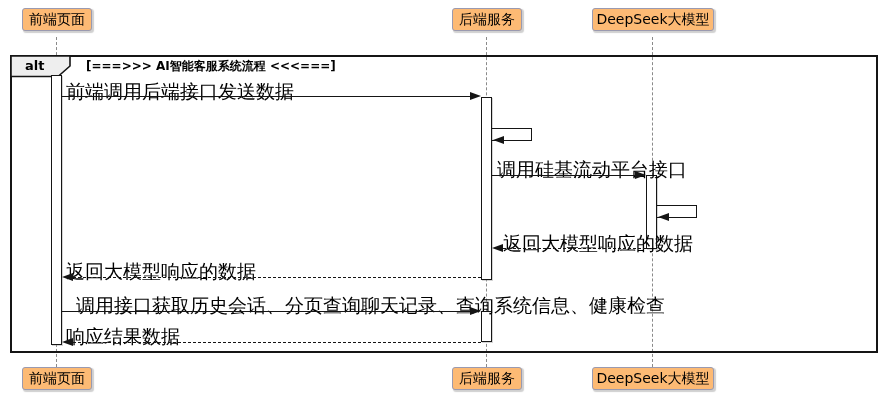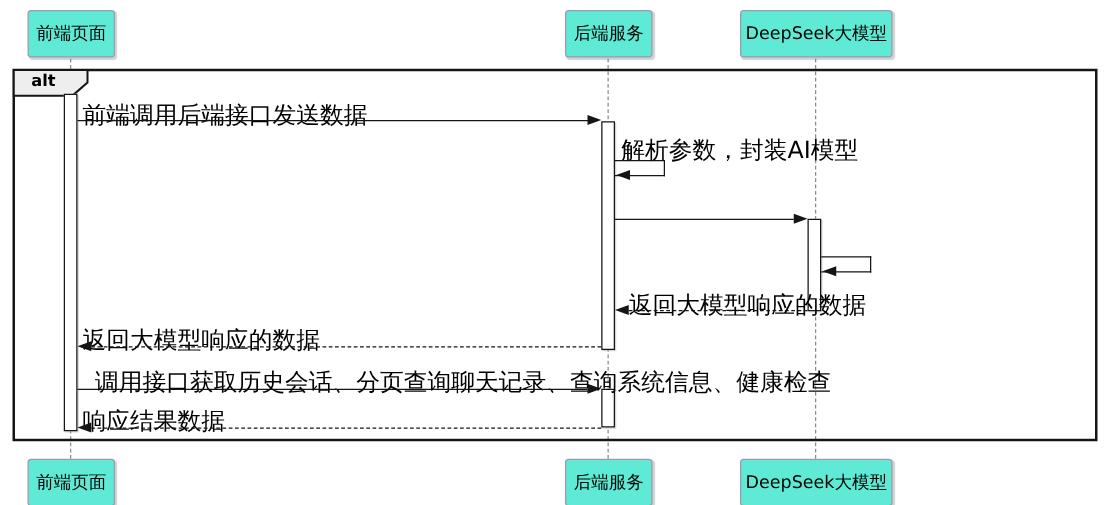--- a/index.html
+++ b/index.html
@@ -3,22 +3,22 @@
 <meta charset="utf-8">
 <style>
   * { box-sizing: border-box; margin: 0; padding: 0; }
   body { background: #fff; font-family: "DejaVu Sans", "Liberation Sans", sans-serif; }
   #canvas {
     position: relative; width: 885px; height: 404px;
     background: #fff; overflow: hidden;
     font-family: "DejaVu Sans", "Liberation Sans", sans-serif;
   }
   .participant {
-    position: absolute; height: 38px;
-    background: #5eead4; border: 1px solid #9A9AB0; border-radius: 3px;
+    position: absolute; height: 23px;
+    background: #fdba74; border: 1px solid #9A9AB0; border-radius: 3px;
     box-shadow: 1.5px 1.5px 1px rgba(120,120,120,0.35);
     display: flex; align-items: center; justify-content: center;
     font-size: 14px; color: #000; white-space: nowrap;
   }
   .lifeline {
     position: absolute; width: 0; border-left: 1px dashed #8A8A8A;
   }
   .activation {
     position: absolute; width: 11px; background: #fff;
     border: 1px solid #151515; box-shadow: 1px 1px 0 rgba(150,150,150,0.4);
@@ -70,34 +70,35 @@
   </div>
   <div class="participant" style="left:592px; top:8px; width:122px;">
     <span>DeepSeek大模型</span>
   </div>
 
   <div class="frame" style="left:10px; top:55px; width:868px; height:298px;"></div>
   <svg class="frame-pentagon" style="left:10px; top:55px;" width="62" height="23" viewBox="0 0 62 23">
     <path d="M1,1 H60 V11 L48,21.5 H1 Z" fill="#EEEEEE" stroke="#151515" stroke-width="1.6"></path>
   </svg>
   <div class="frame-op" style="left:25px; top:58px;">alt</div>
+  <div class="frame-cond" style="left:86px; top:58px;">[===&gt;&gt;&gt; AI智能客服系统流程 &lt;&lt;&lt;===]</div>
 
   <div class="activation" style="left:51px; top:75px; height:270px;"></div>
   <div class="activation" style="left:481px; top:97px; height:183px;"></div>
   <div class="activation" style="left:481px; top:311px; height:31px;"></div>
   <div class="activation" style="left:646px; top:175px; height:74px;"></div>
 
   <div class="msg-text" style="left:66px; top:79px;">前端调用后端接口发送数据</div>
   <div class="ln" style="left:62px; top:96px; width:409px;"></div>
   <div class="arr-r" style="left:470px; top:92px;"></div>
 
-  <div class="msg-text" style="left:497px; top:107px;">解析参数，封装AI模型</div>
   <div class="self-loop" style="left:492px; top:128px;"></div>
   <div class="arr-l" style="left:493px; top:136px;"></div>
 
+  <div class="msg-text" style="left:497px; top:157px;">调用硅基流动平台接口</div>
   <div class="ln" style="left:492px; top:175px; width:143px;"></div>
   <div class="arr-r" style="left:635px; top:171px;"></div>
 
   <div class="self-loop" style="left:657px; top:205px;"></div>
   <div class="arr-l" style="left:658px; top:213px;"></div>
 
   <div class="msg-text" style="left:503px; top:231px;">返回大模型响应的数据</div>
   <div class="ln dashed" style="left:503px; top:248px; width:143px;"></div>
   <div class="arr-l" style="left:492px; top:244px;"></div>
 

